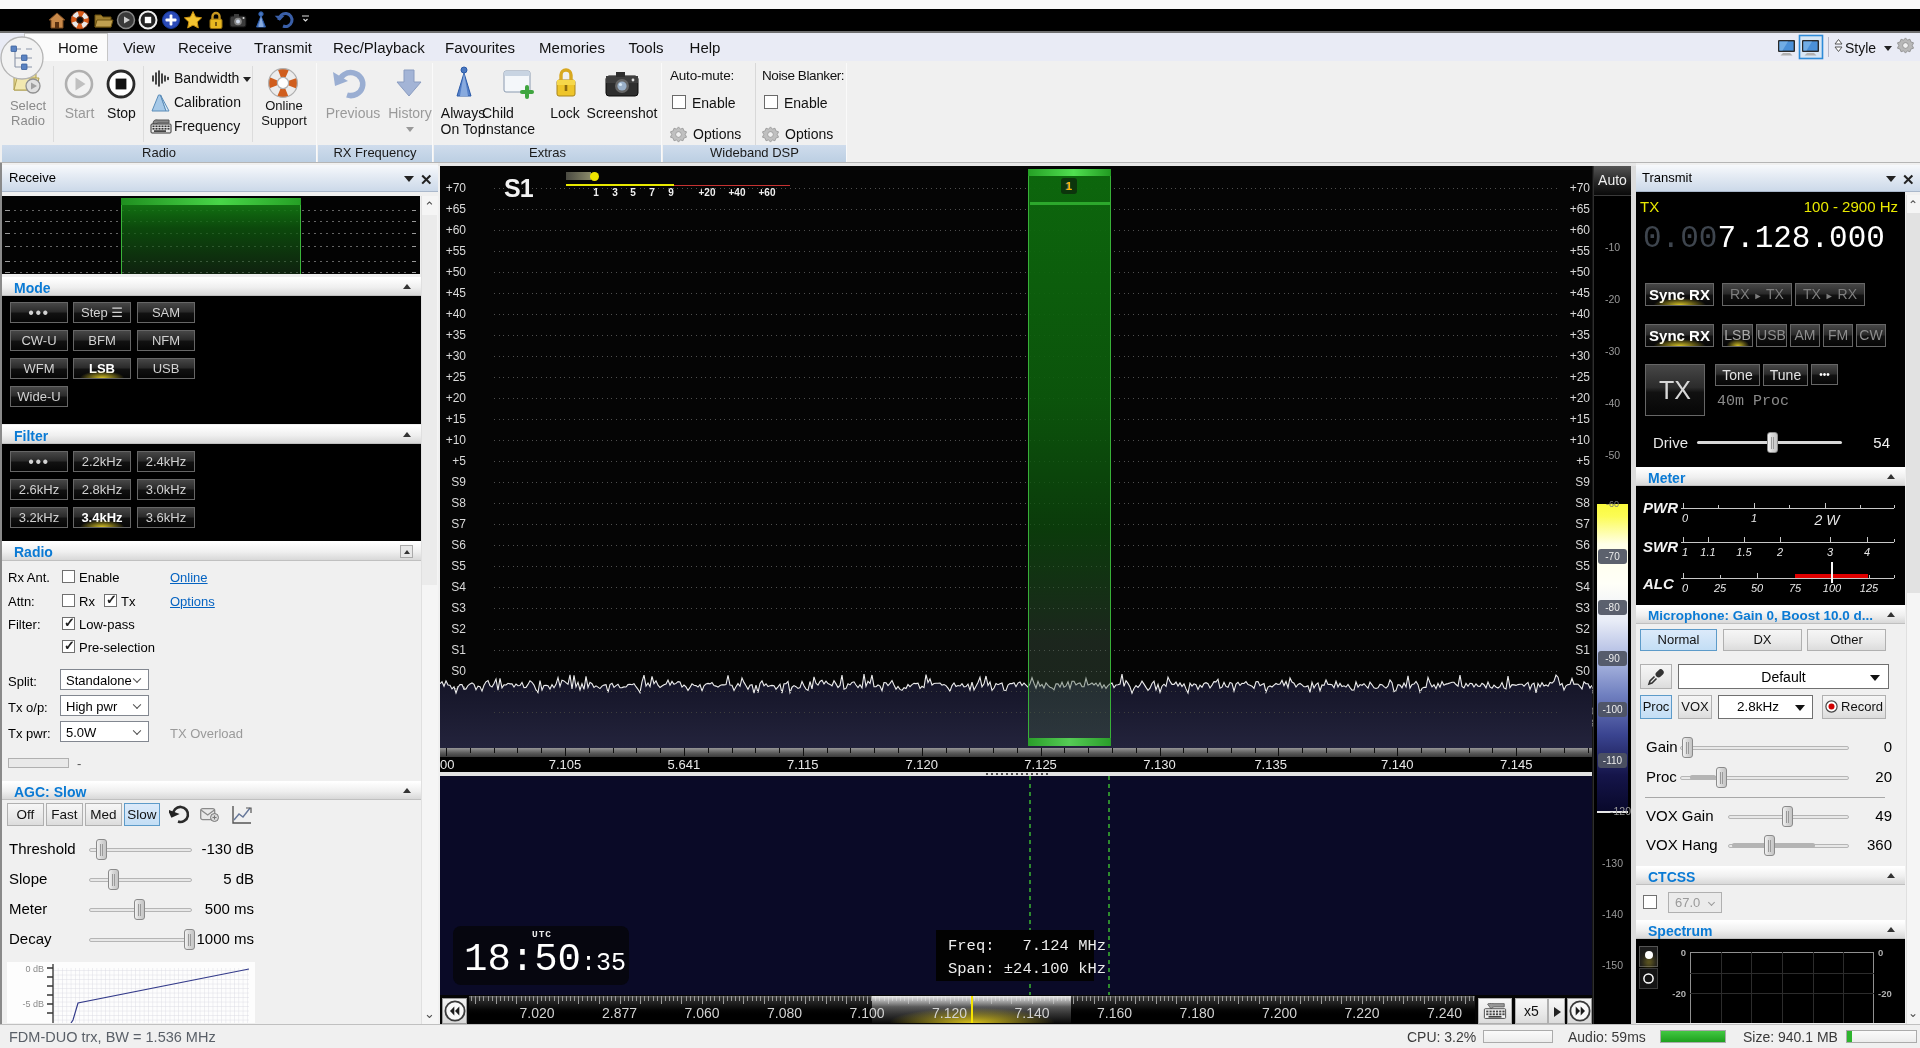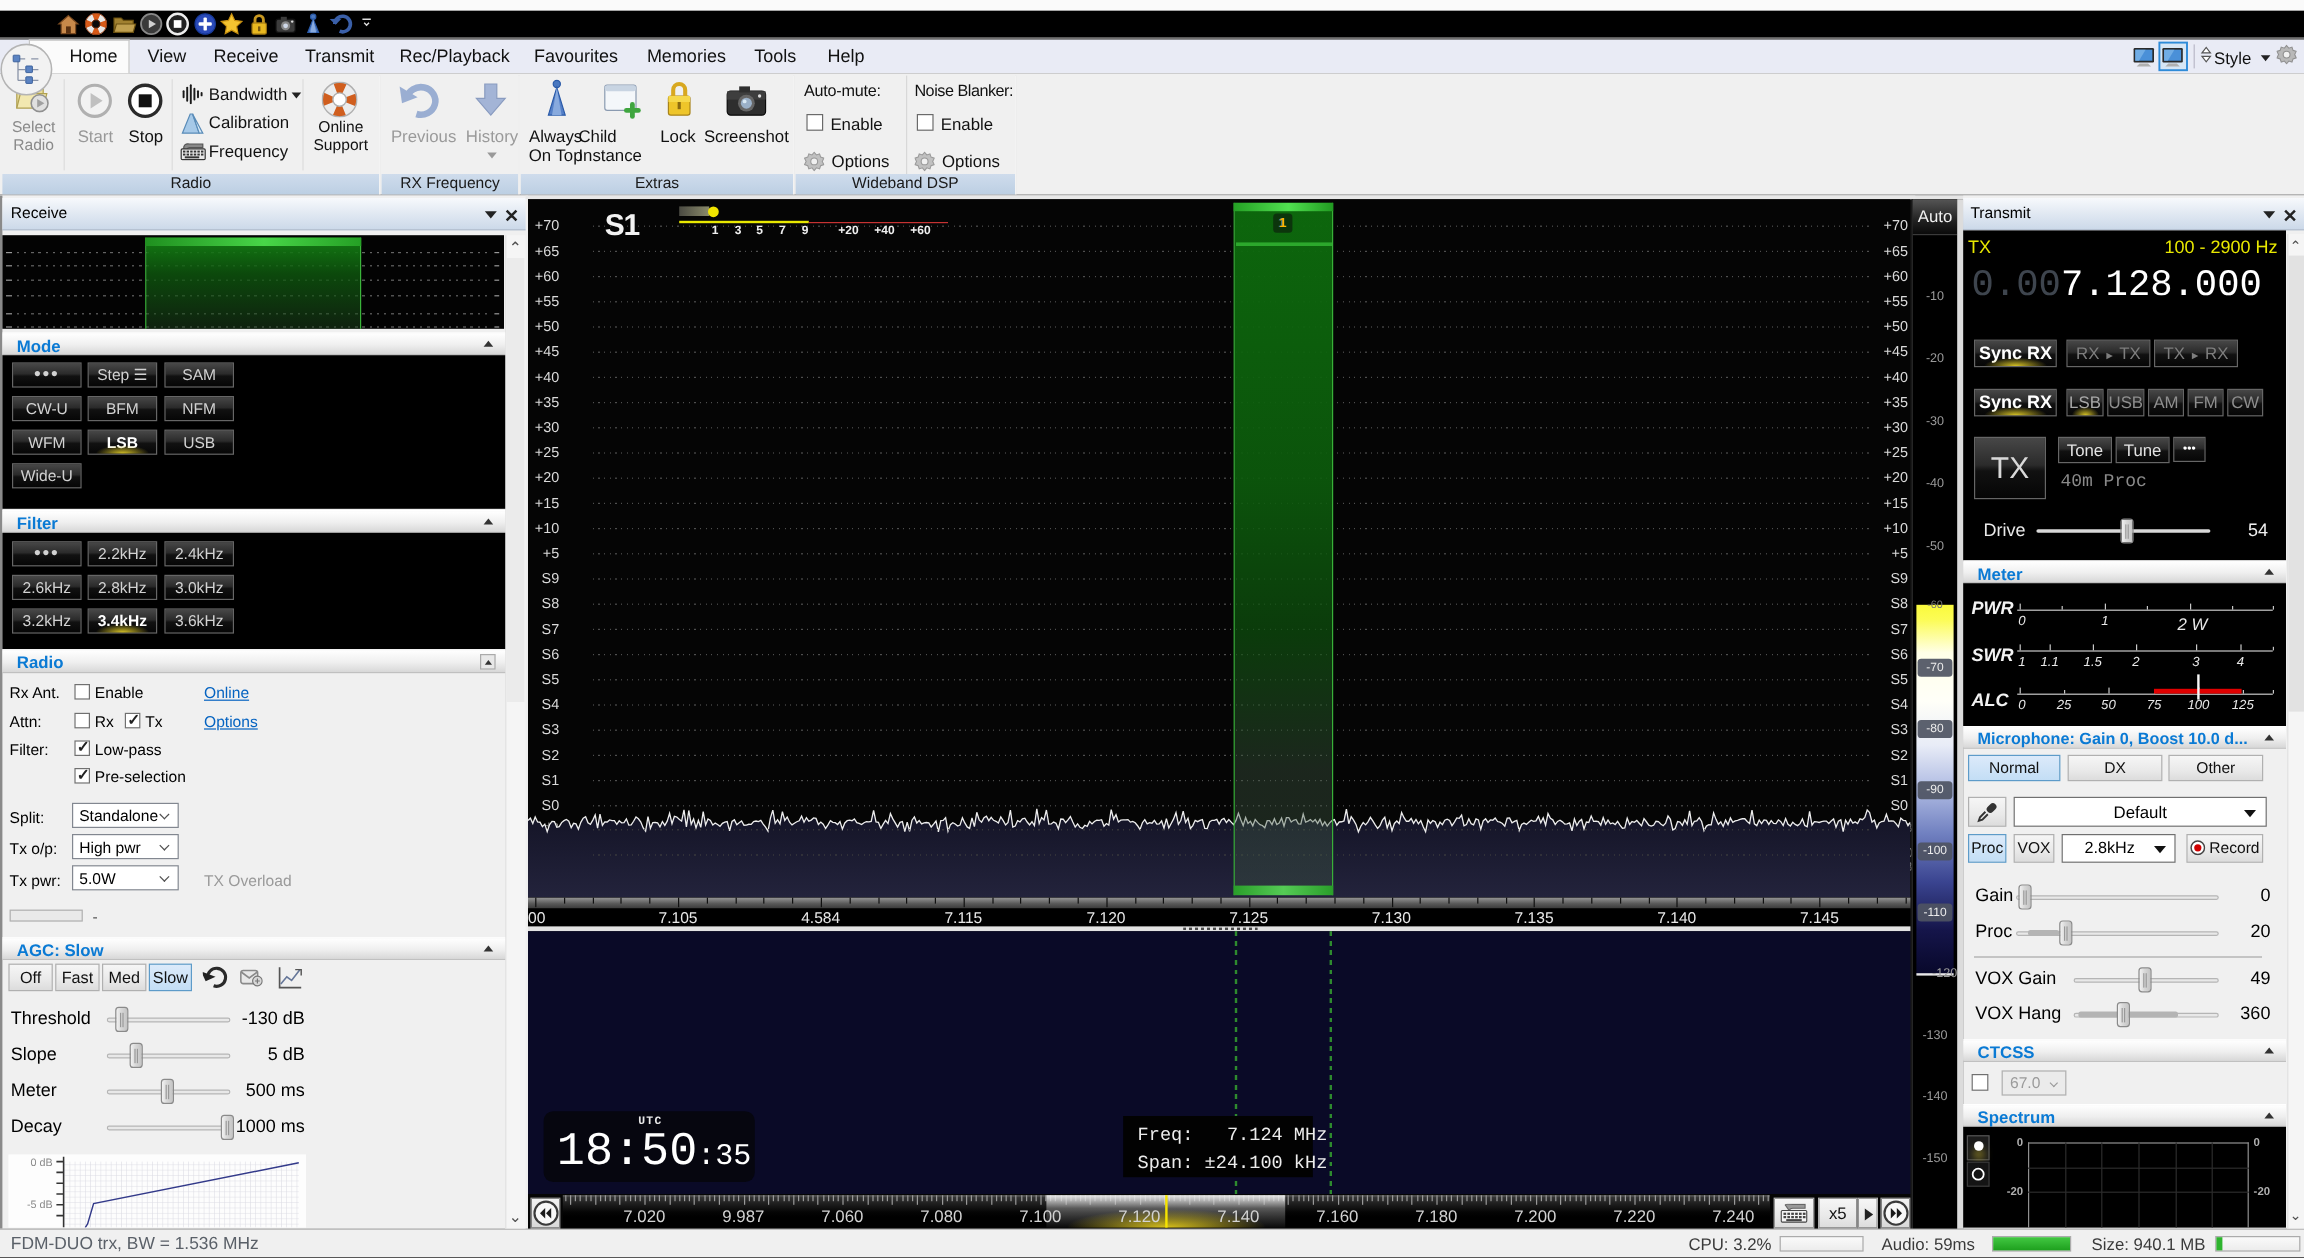--- a/index.html
+++ b/index.html
@@ -568,26 +568,26 @@
 <div class="ab" style="left:1421.1px;top:748px;width:1px;height:5px;background:#101010"></div>
 <div class="ab" style="left:1444.9px;top:748px;width:1px;height:5px;background:#101010"></div>
 <div class="ab" style="left:1468.6px;top:748px;width:1px;height:5px;background:#101010"></div>
 <div class="ab" style="left:1492.4px;top:748px;width:1px;height:5px;background:#101010"></div>
 <div class="ab" style="left:1516.2px;top:748px;width:1px;height:8px;background:#101010"></div>
 <div class="ab" style="left:1540.0px;top:748px;width:1px;height:5px;background:#101010"></div>
 <div class="ab" style="left:1563.8px;top:748px;width:1px;height:5px;background:#101010"></div>
 <div class="ab" style="left:1587.5px;top:748px;width:1px;height:5px;background:#101010"></div>
 <div class="ab" style="left:440px;top:757px;width:20px;font-size:13px;color:#e8e8e8">00</div>
 <div class="ab" style="left:541.0px;top:757px;width:48px;text-align:center;font-size:13px;color:#e8e8e8">7.105</div>
-<div class="ab" style="left:659.9px;top:757px;width:48px;text-align:center;font-size:13px;color:#e8e8e8">4.584</div>
+<div class="ab" style="left:659.9px;top:757px;width:48px;text-align:center;font-size:13px;color:#e8e8e8">5.641</div>
 <div class="ab" style="left:778.8px;top:757px;width:48px;text-align:center;font-size:13px;color:#e8e8e8">7.115</div>
 <div class="ab" style="left:897.7px;top:757px;width:48px;text-align:center;font-size:13px;color:#e8e8e8">7.120</div>
 <div class="ab" style="left:1016.6px;top:757px;width:48px;text-align:center;font-size:13px;color:#e8e8e8">7.125</div>
 <div class="ab" style="left:1135.5px;top:757px;width:48px;text-align:center;font-size:13px;color:#e8e8e8">7.130</div>
-<div class="ab" style="left:1254.4px;top:757px;width:48px;text-align:center;font-size:13px;color:#e8e8e8">7.135</div>
+<div class="ab" style="left:1254.4px;top:757px;width:48px;font-size:13px;color:#e8e8e8">7.135</div>
 <div class="ab" style="left:1373.3px;top:757px;width:48px;text-align:center;font-size:13px;color:#e8e8e8">7.140</div>
 <div class="ab" style="left:1492.2px;top:757px;width:48px;text-align:center;font-size:13px;color:#e8e8e8">7.145</div>
 <div class="ab" style="left:440px;top:772px;width:1152px;height:4px;background:#e2e2e2"></div>
 <div class="ab" style="left:986px;top:772.5px;width:62px;height:2.5px;background:repeating-linear-gradient(90deg,#4a4a4a 0 2.5px,transparent 2.5px 5px)"></div>
 <div class="ab" style="left:440px;top:776px;width:1152px;height:219px;background:#0a0a27"></div>
 <div class="ab" style="left:1029px;top:776px;width:1.5px;height:219px;background:repeating-linear-gradient(#2e8b2e 0 4px,transparent 4px 8px)"></div>
 <div class="ab" style="left:1108px;top:776px;width:1.5px;height:219px;background:repeating-linear-gradient(#2e8b2e 0 4px,transparent 4px 8px)"></div>
 <div class="ab" style="left:453px;top:926px;width:176px;height:59px;background:#06060f;border-radius:8px"></div>
 <div class="ab mono" style="left:522px;top:929px;width:40px;text-align:center;font-size:9.5px;font-weight:bold;color:#e8e8e8;letter-spacing:1px">UTC</div>
 <div class="ab mono" style="left:464px;top:938px;color:#fff"><span style="font-size:39px">18:50</span><span style="font-size:25px">:35</span></div>
@@ -835,21 +835,21 @@
 <div class="ab" style="left:1448.6px;top:996px;width:1px;height:5px;background:#9a9a9a"></div>
 <div class="ab" style="left:1452.8px;top:996px;width:1px;height:5px;background:#9a9a9a"></div>
 <div class="ab" style="left:1456.9px;top:996px;width:1px;height:5px;background:#9a9a9a"></div>
 <div class="ab" style="left:1461.0px;top:996px;width:1px;height:5px;background:#9a9a9a"></div>
 <div class="ab" style="left:1465.1px;top:996px;width:1px;height:8px;background:#9a9a9a"></div>
 <div class="ab" style="left:1469.2px;top:996px;width:1px;height:5px;background:#9a9a9a"></div>
 <div class="ab" style="left:1473.4px;top:996px;width:1px;height:5px;background:#9a9a9a"></div>
 <div class="ab" style="left:872px;top:995.5px;width:199px;height:27px;background:linear-gradient(rgba(240,240,240,.95),rgba(150,150,150,.55) 40%,rgba(70,70,70,.15))"></div>
 <div class="ab" style="left:890px;top:1008px;width:164px;height:15px;background:radial-gradient(ellipse at 50% 100%,rgba(240,214,30,.9),rgba(240,214,30,0) 72%)"></div>
 <div class="ab" style="left:507.0px;top:1005px;width:60px;text-align:center;font-size:14px;color:#d2d2d2">7.020</div>
-<div class="ab" style="left:589.5px;top:1005px;width:60px;text-align:center;font-size:14px;color:#d2d2d2">9.987</div>
+<div class="ab" style="left:589.5px;top:1005px;width:60px;text-align:center;font-size:14px;color:#d2d2d2">2.877</div>
 <div class="ab" style="left:672.0px;top:1005px;width:60px;text-align:center;font-size:14px;color:#d2d2d2">7.060</div>
 <div class="ab" style="left:754.5px;top:1005px;width:60px;text-align:center;font-size:14px;color:#d2d2d2">7.080</div>
 <div class="ab" style="left:837.0px;top:1005px;width:60px;text-align:center;font-size:14px;color:#d2d2d2">7.100</div>
 <div class="ab" style="left:919.5px;top:1005px;width:60px;text-align:center;font-size:14px;color:#d2d2d2">7.120</div>
 <div class="ab" style="left:1002.0px;top:1005px;width:60px;text-align:center;font-size:14px;color:#d2d2d2">7.140</div>
 <div class="ab" style="left:1084.5px;top:1005px;width:60px;text-align:center;font-size:14px;color:#d2d2d2">7.160</div>
 <div class="ab" style="left:1167.0px;top:1005px;width:60px;text-align:center;font-size:14px;color:#d2d2d2">7.180</div>
 <div class="ab" style="left:1249.5px;top:1005px;width:60px;text-align:center;font-size:14px;color:#d2d2d2">7.200</div>
 <div class="ab" style="left:1332.0px;top:1005px;width:60px;text-align:center;font-size:14px;color:#d2d2d2">7.220</div>
 <div class="ab" style="left:1414.5px;top:1005px;width:60px;text-align:center;font-size:14px;color:#d2d2d2">7.240</div>

